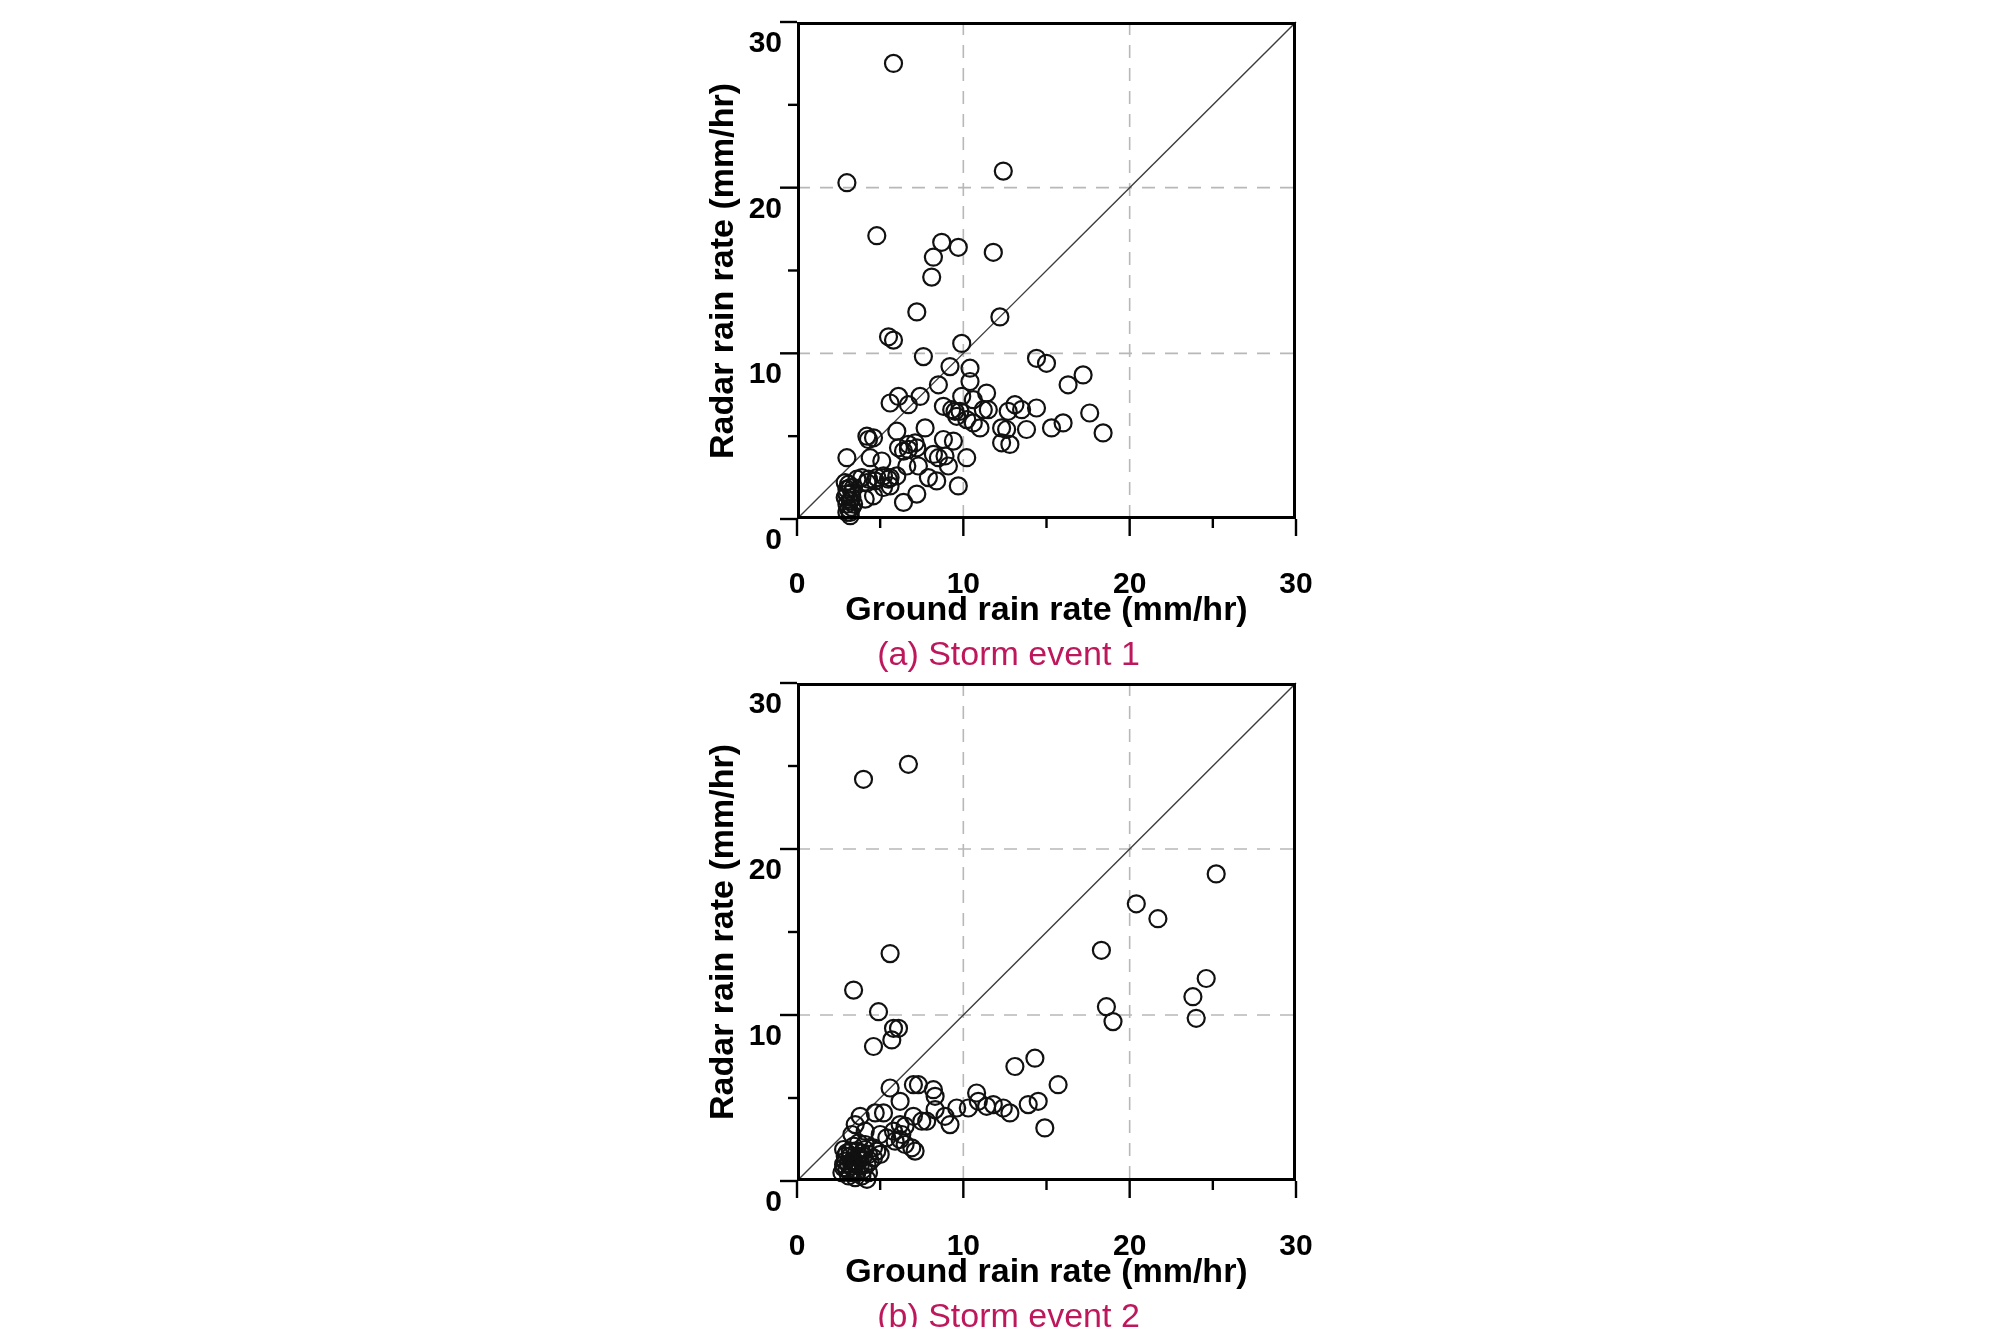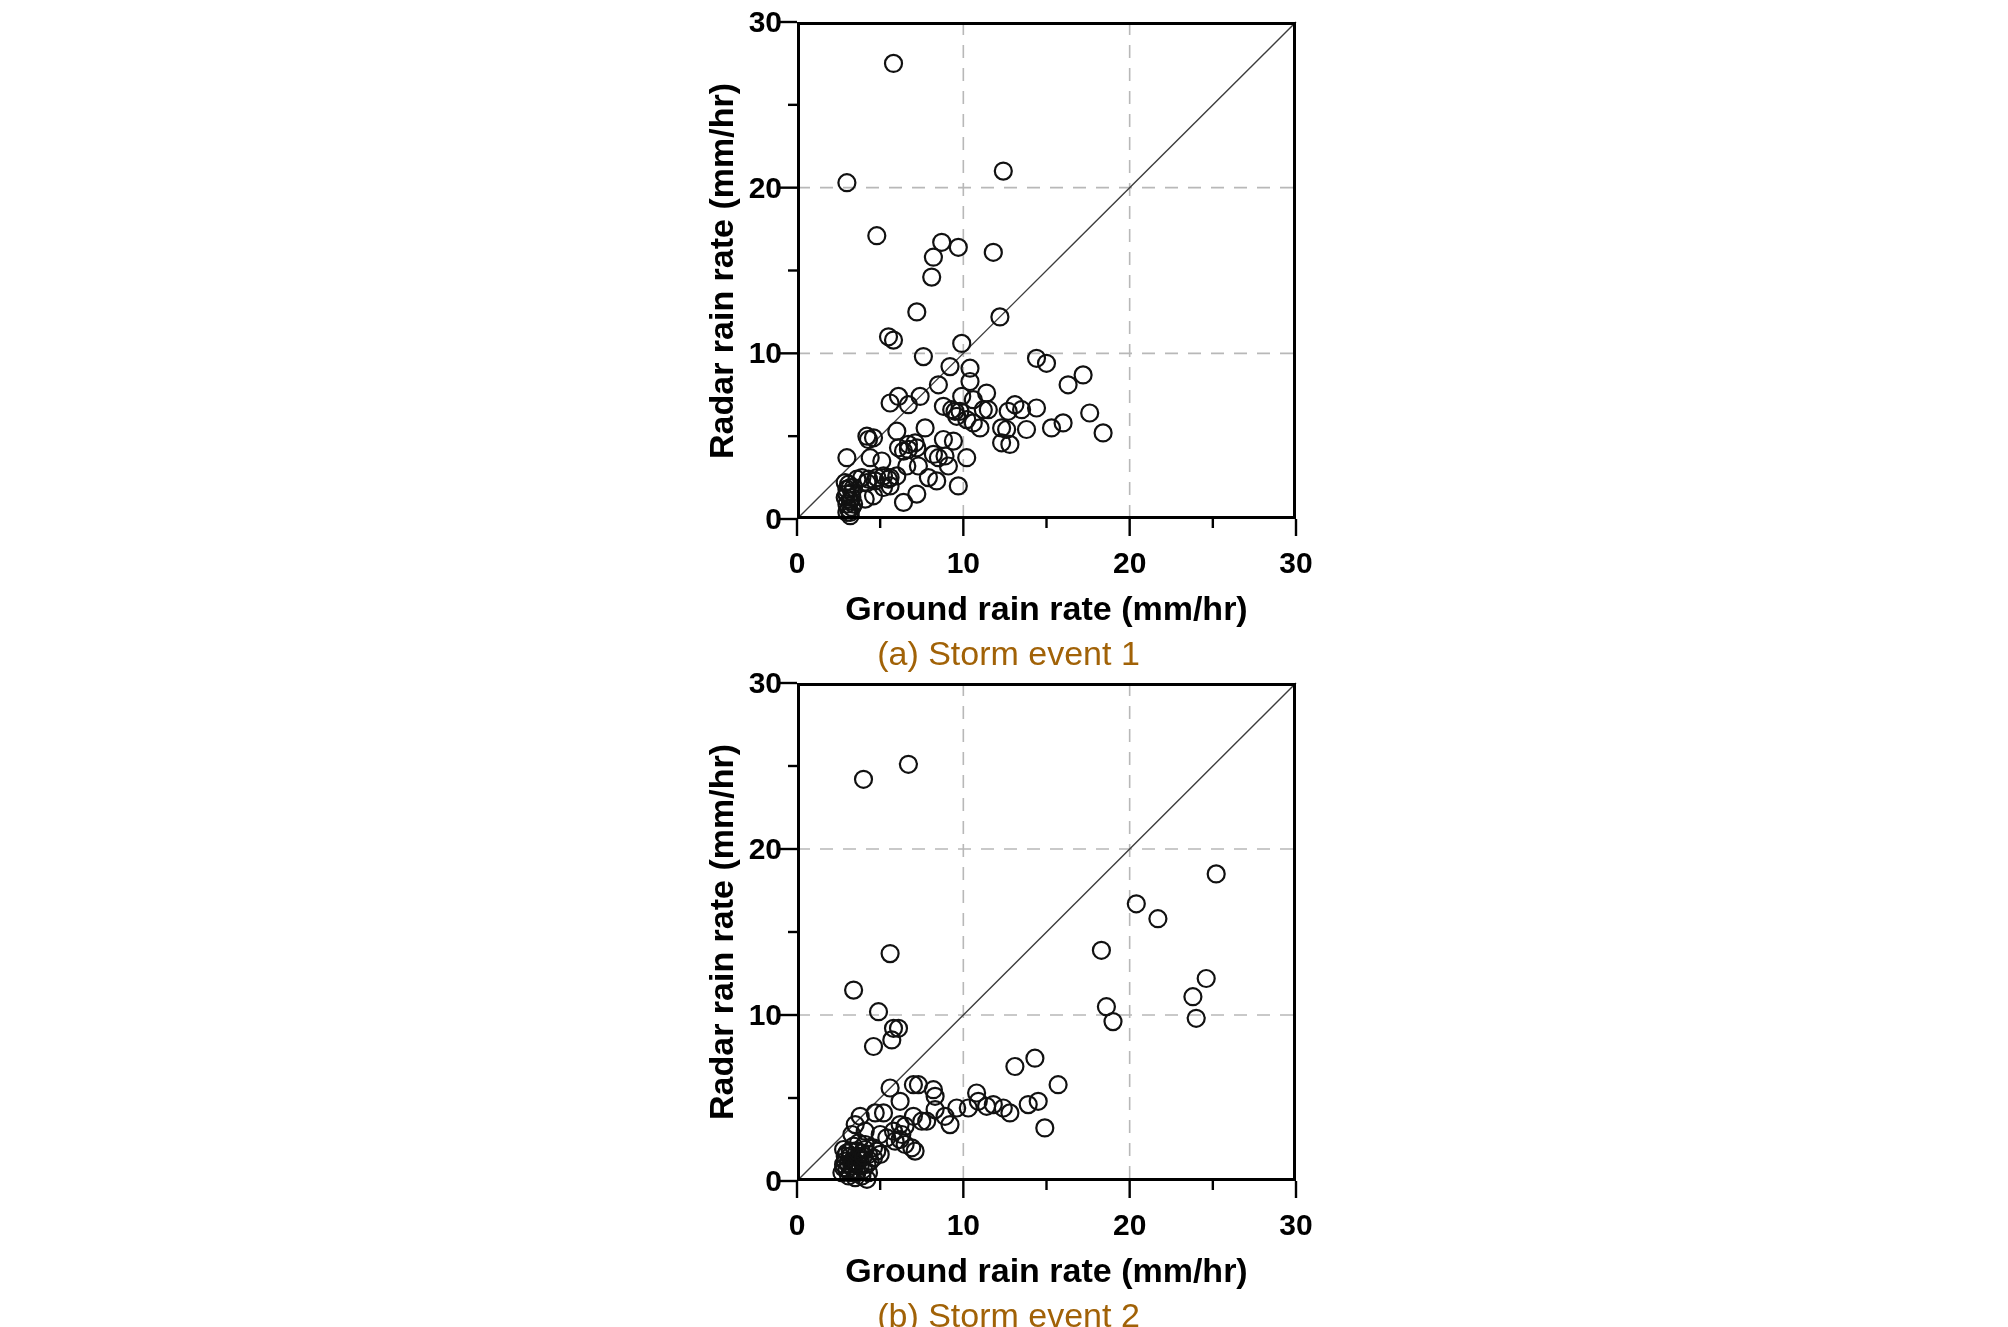--- a/index.html
+++ b/index.html
@@ -23,20 +23,21 @@
     position: absolute;
     overflow: visible;
   }
   .tick-label {
     position: absolute;
     font-size: 30px;
     font-weight: 700;
     color: #000000;
     line-height: 1;
     white-space: nowrap;
+    margin-top: 20px;
   }
   .x-tick-label { transform: translateX(-50%); }
   .y-tick-label { transform: translate(-100%, -50%); }
   .x-title {
     position: absolute;
     font-size: 34px;
     font-weight: 700;
     color: #000000;
     line-height: 1;
     white-space: nowrap;
@@ -49,21 +50,21 @@
     font-weight: 700;
     color: #000000;
     line-height: 1;
     white-space: nowrap;
     transform: translate(-50%, -50%) rotate(-90deg);
   }
   .caption {
     position: absolute;
     font-size: 34px;
     font-weight: 400;
-    color: #a16207;
+    color: #be185d;
     line-height: 1;
     white-space: nowrap;
     transform: translateX(-50%);
     letter-spacing: 0px;
   }
 </style>
 </head>
 <body>
 
 <div id="screen">

